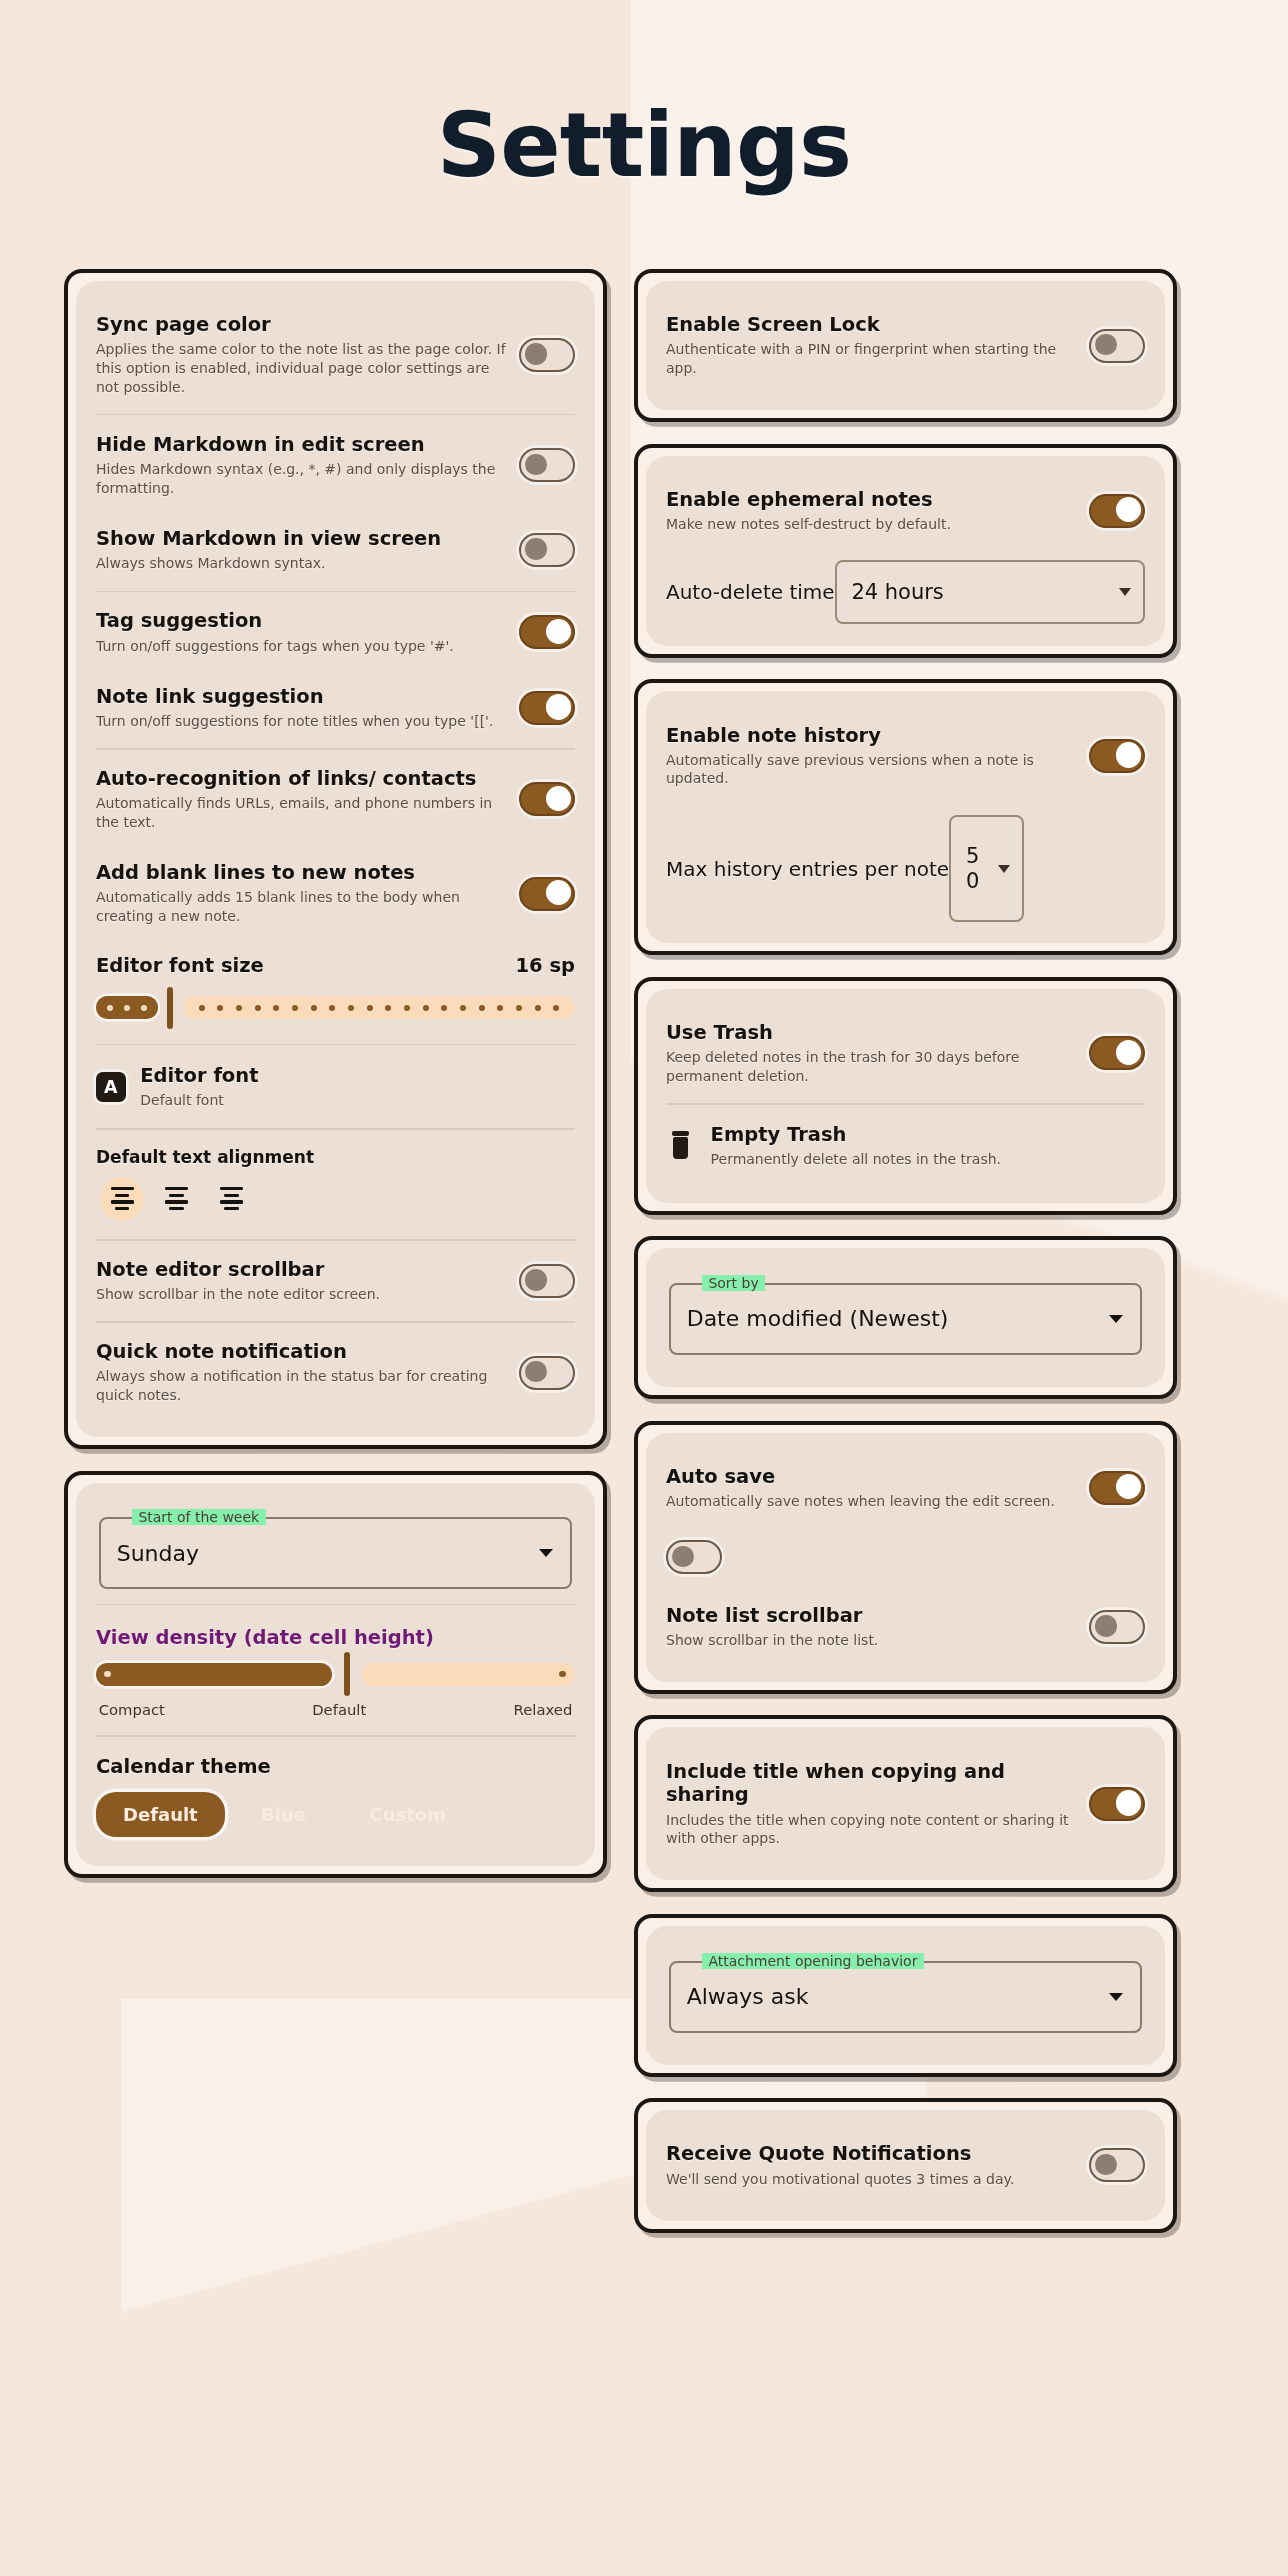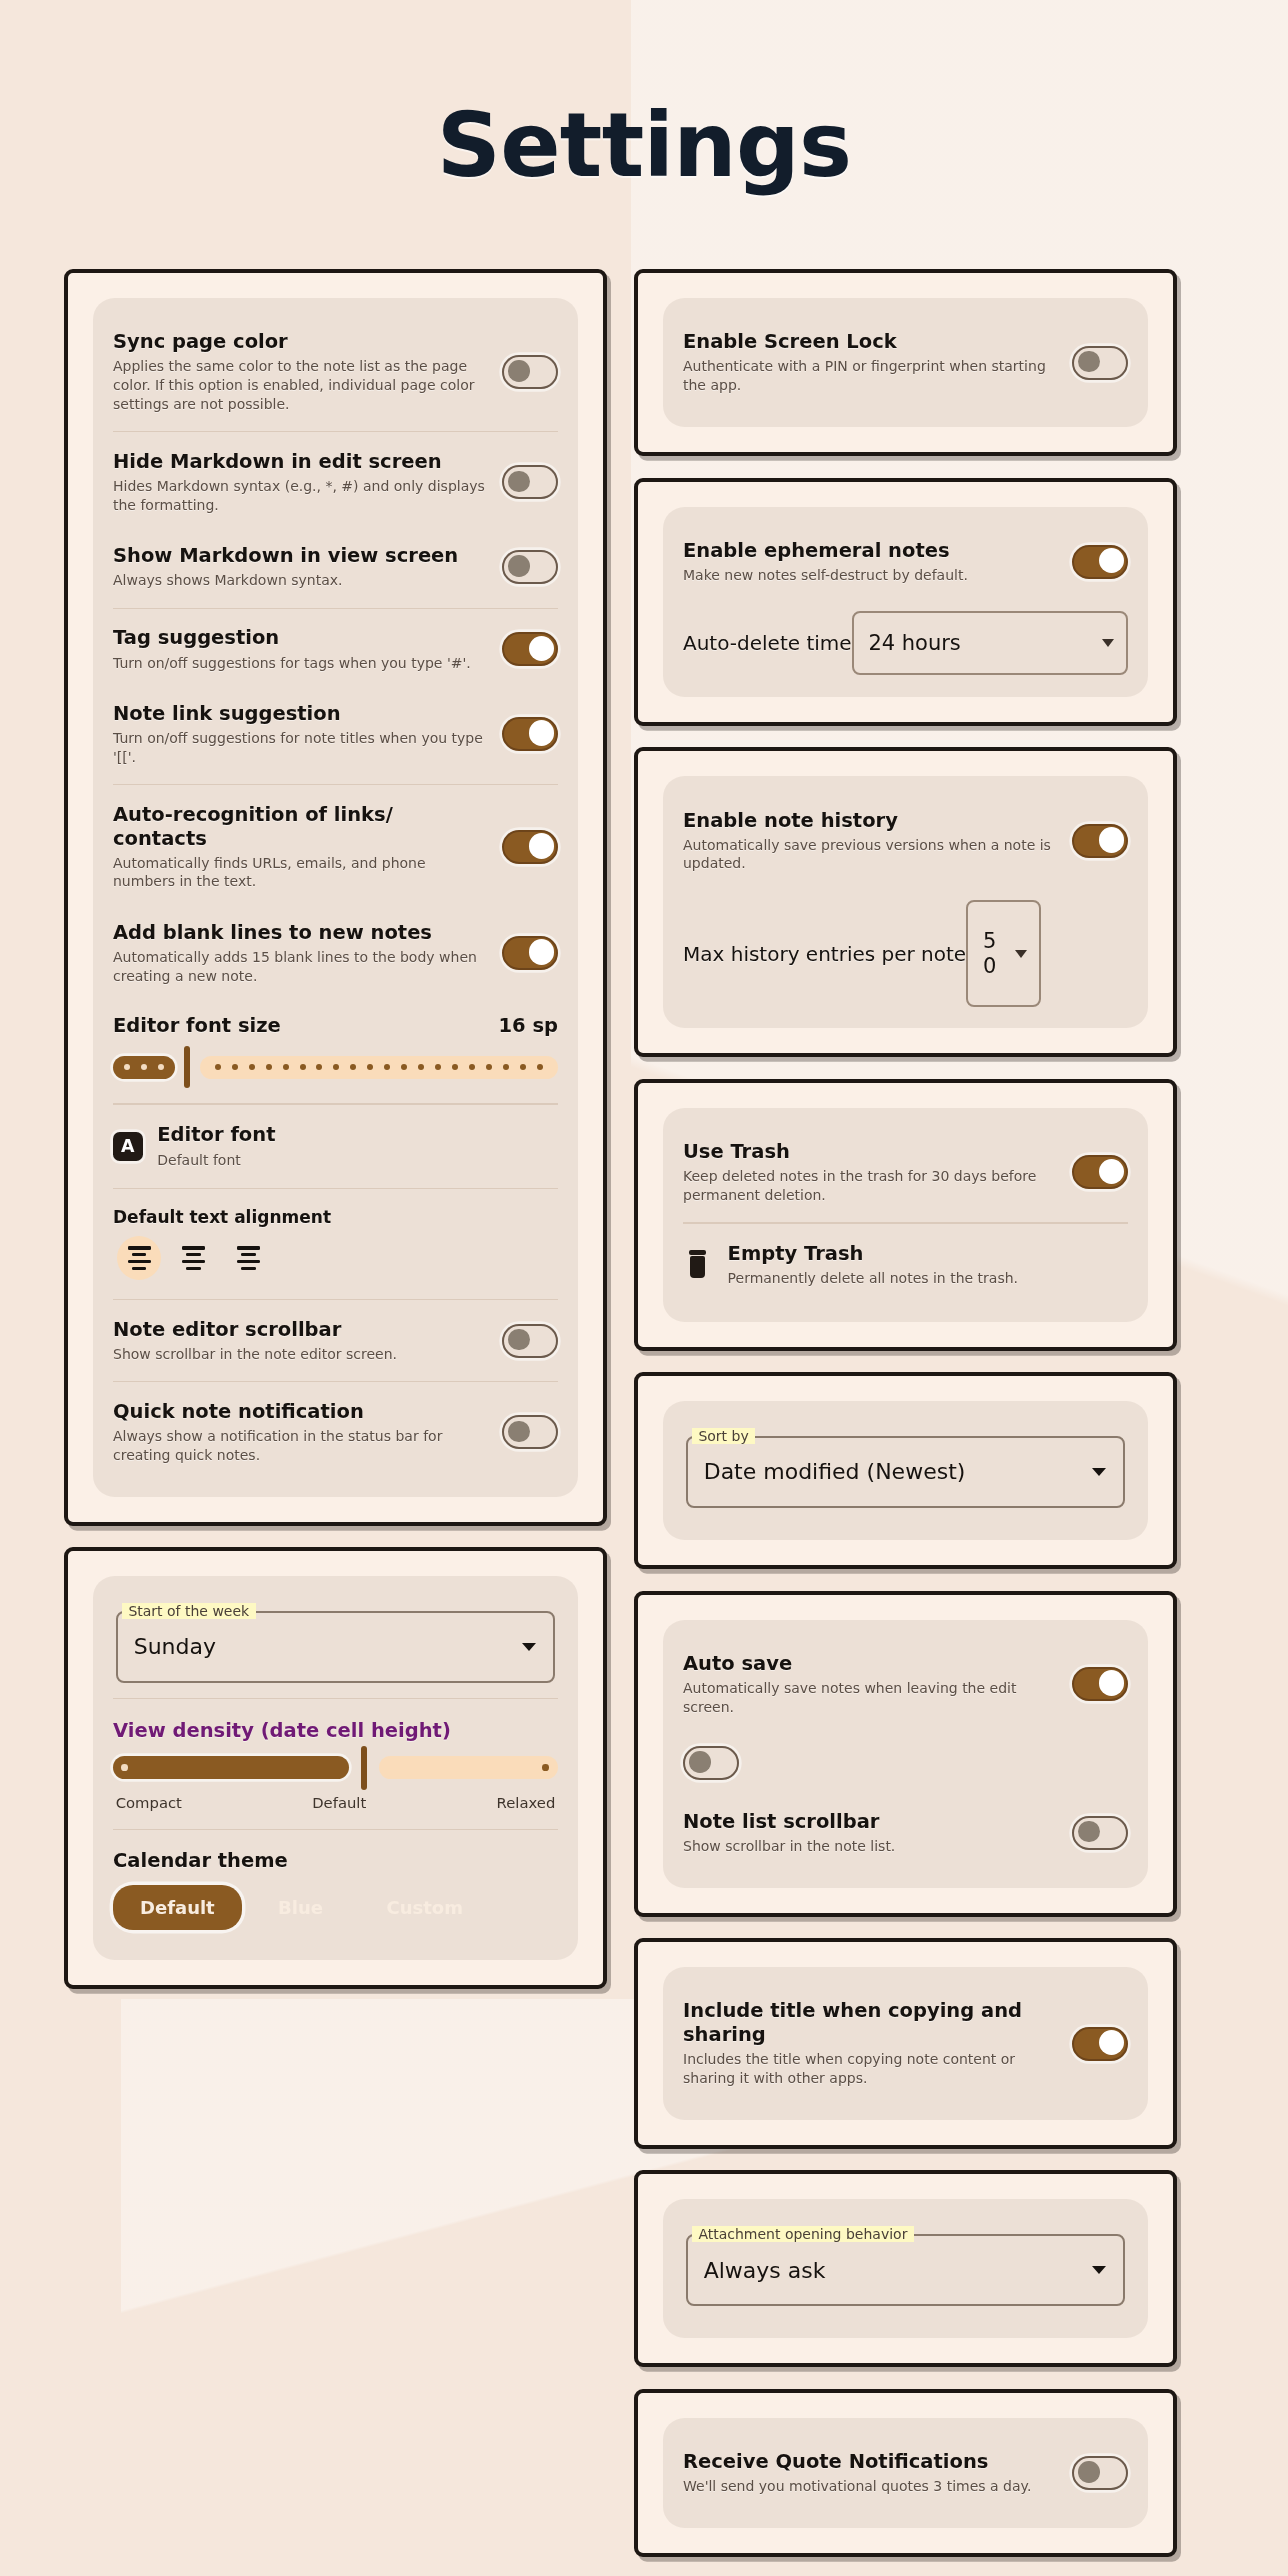--- a/index.html
+++ b/index.html
@@ -51,23 +51,23 @@
     display: flex;
     align-items: flex-start;
     gap: 27px;
     padding: 79px 64px 0 64px;
   }
   .col { width: 543px; display: flex; flex-direction: column; gap: 21.5px; }
 
   
   .card {
     border: 4.7px solid #1d1713;
-    border-radius: 9px;
+    border-radius: 18px;
     background: #fbf0e7;
-    padding: 25px;
+    padding: 8px;
     box-shadow: 4px 4.7px 0 rgba(29,23,19,0.30);
   }
   .card-inner {
     background: #ece0d6;
     border-radius: 21.5px;
     padding: 17.4px 20px;
   }
 
   
   .row {
@@ -202,22 +202,22 @@
     position: relative;
     border: 2px solid #8a7a6c;
     border-radius: 8px;
     margin: 17.4px 2.7px 14.8px 2.7px;
     padding: 20px 38px 20px 16px;
     min-height: 72px;
     display: flex; align-items: center;
   }
   .field .legend {
     position: absolute;
-    top: -10px; left: 4px;
-    background: #fef9c3;
+    top: -10px; left: 31px;
+    background: #86efac;
     padding: 0 6.7px;
     font-size: 14px; color: #4a4038;
   }
   .field .value { font-size: 22px; color: #16120f; }
   .caret {
     position: absolute; right: 17.4px; top: 50%; transform: translateY(-50%);
     width: 0; height: 0;
     border-left: 7.4px solid transparent;
     border-right: 7.4px solid transparent;
     border-top: 8.7px solid #16120f;

